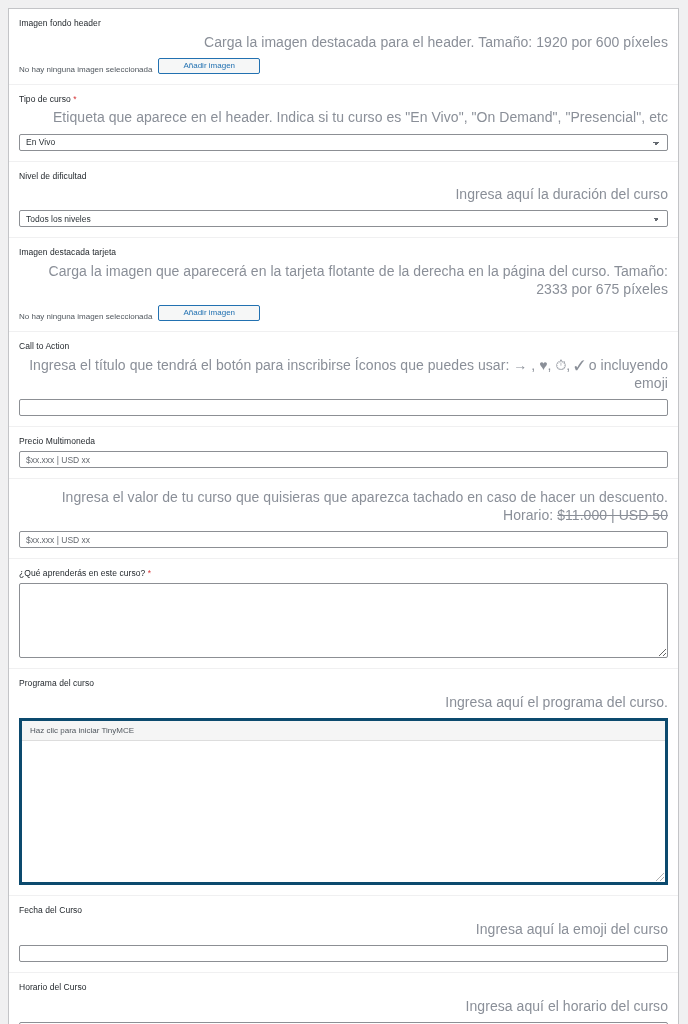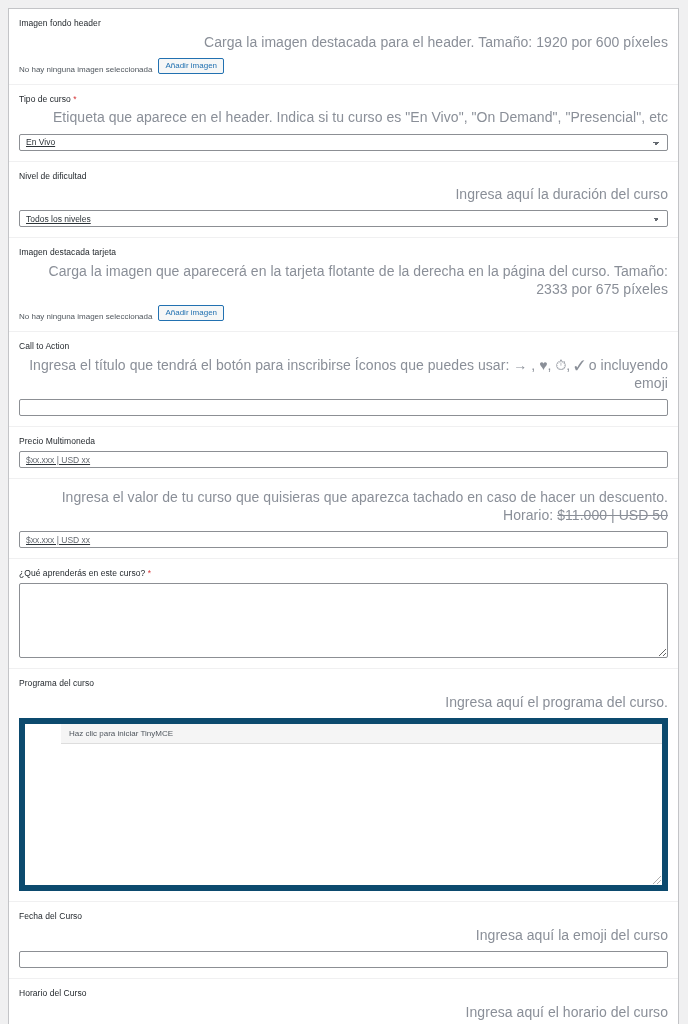--- a/index.html
+++ b/index.html
@@ -38,21 +38,21 @@
   .cmb-desc{
     font-size:14px;color:#8a8f98;line-height:1.3;margin:0 0 7px 8px;
     font-weight:400;letter-spacing:.05px;text-align:right;
   }
   .cmb-desc .strike{text-decoration:line-through;}
   
   .cmb-input{
     display:block;width:100%;height:17px;box-sizing:border-box;
     border:1px solid #8c8f94;border-radius:2px;background:#fff;
     font-family:"Liberation Sans",sans-serif;font-size:8.5px;color:#2c3338;
-    padding:0 6px;outline:none;margin:0;text-decoration:underline;
+    padding:0 6px;outline:none;margin:0;
   }
   .cmb-input::placeholder{color:#646970;opacity:1;}
   select.cmb-input{
     -webkit-appearance:none;appearance:none;
     background-image:
       linear-gradient(45deg,transparent 50%,#646970 50%),
       linear-gradient(135deg,#646970 50%,transparent 50%);
     background-position:calc(100% - 11px) 7px, calc(100% - 8px) 7px;
     background-size:3px 3px,3px 3px;background-repeat:no-repeat;
     padding-right:22px;cursor:pointer;
@@ -63,24 +63,24 @@
     font-family:"Liberation Sans",sans-serif;font-size:8.5px;color:#2c3338;
     padding:4px 6px;outline:none;resize:vertical;margin:0;
   }
   .ta-learn{height:75px;}
   
   .file-row{display:flex;align-items:flex-end;gap:6px;}
   .file-status{font-size:8px;color:#50575e;line-height:1;}
   .btn-add{
     font-family:"Liberation Sans",sans-serif;font-size:8px;line-height:1;
     color:#2271b1;background:#f6f7f7;border:1px solid #2271b1;border-radius:2px;
-    padding:3px 6px;cursor:pointer;white-space:nowrap;
+    padding:3px 24px;cursor:pointer;white-space:nowrap;
   }
   
-  .mce-wrap{border:6px solid #0c4a6e;background:#fff;box-sizing:border-box;padding-left:36px;}
+  .mce-wrap{border:3px solid #0c4a6e;background:#fff;box-sizing:border-box;}
   .mce-toolbar{
     background:#f5f5f5;border-bottom:1px solid #ddd;
     padding:5px 8px;font-size:8px;color:#50575e;line-height:1.2;cursor:pointer;
   }
   .mce-body{height:141px;background:#fff;position:relative;}
   .resize-grip{
     position:absolute;right:1px;bottom:1px;width:8px;height:8px;cursor:ns-resize;
     background:
       linear-gradient(135deg,transparent 45%,#b0b0b0 45%,#b0b0b0 55%,transparent 55%),
       linear-gradient(135deg,transparent 70%,#b0b0b0 70%,#b0b0b0 80%,transparent 80%);

